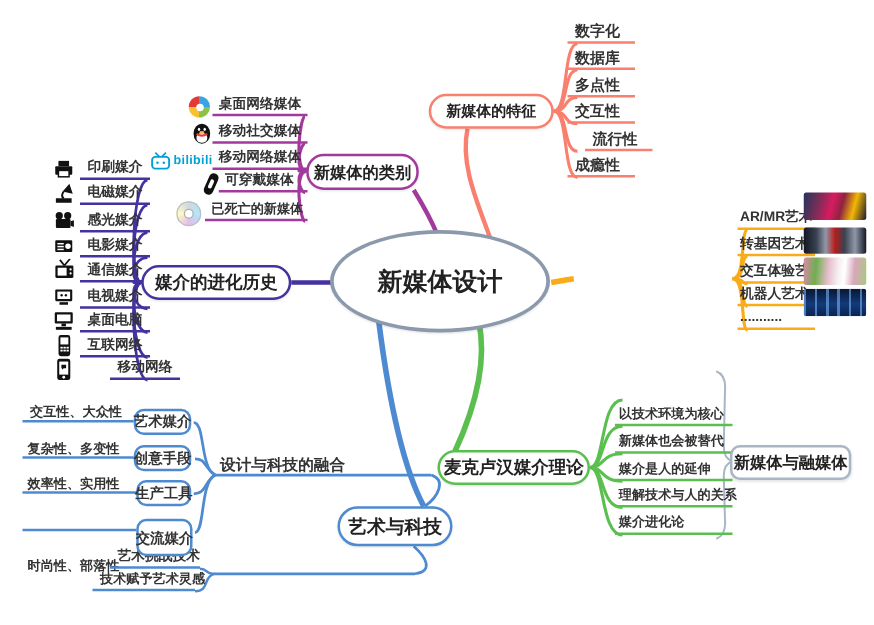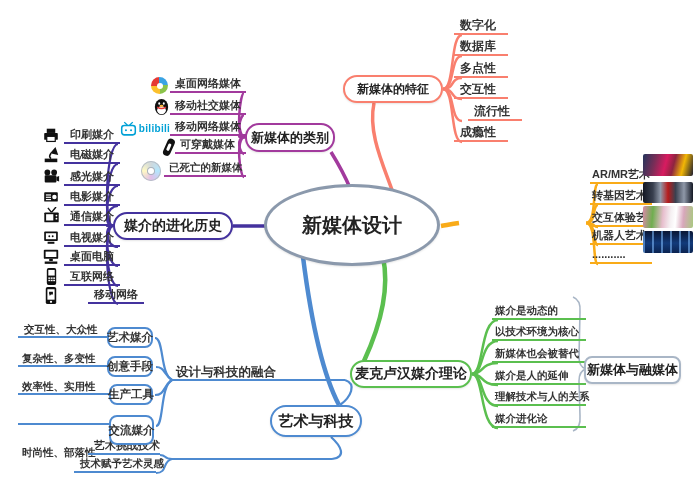--- a/index.html
+++ b/index.html
@@ -257,21 +257,20 @@
   <div class="item fut" style="left:590px;top:228px;width:62px;">机器人艺术</div>
   <div class="item fut" style="left:590px;top:247px;width:62px;">...........</div>
   <div class="thumb t1" style="left:643px;top:154px;height:22px;"></div>
   <div class="thumb t2" style="left:643px;top:182px;height:21px;"></div>
   <div class="thumb t3" style="left:643px;top:206px;height:22px;"></div>
   <div class="thumb t4" style="left:643px;top:231px;height:22px;"></div>
 
   <div class="node" style="left:350px;top:360px;width:122px;height:28px;border:2.5px solid #5bbf4f;font-size:14px;">
     <span>麦克卢汉媒介理论</span>
   </div>
-  <div class="item mcl" style="left:492px;top:303px;width:94px;">媒介是动态的</div>
   <div class="item mcl" style="left:492px;top:324px;width:94px;">以技术环境为核心</div>
   <div class="item mcl" style="left:492px;top:346px;width:94px;">新媒体也会被替代</div>
   <div class="item mcl" style="left:492px;top:368px;width:94px;">媒介是人的延伸</div>
   <div class="item mcl" style="left:492px;top:389px;width:94px;">理解技术与人的关系</div>
   <div class="item mcl" style="left:492px;top:411px;width:94px;">媒介进化论</div>
 
   <div class="node" style="left:584px;top:356px;width:97px;height:28px;border:2px solid #a9b6c6;border-radius:8px;font-size:13px;">
     <span>新媒体与融媒体</span>
   </div>
 

